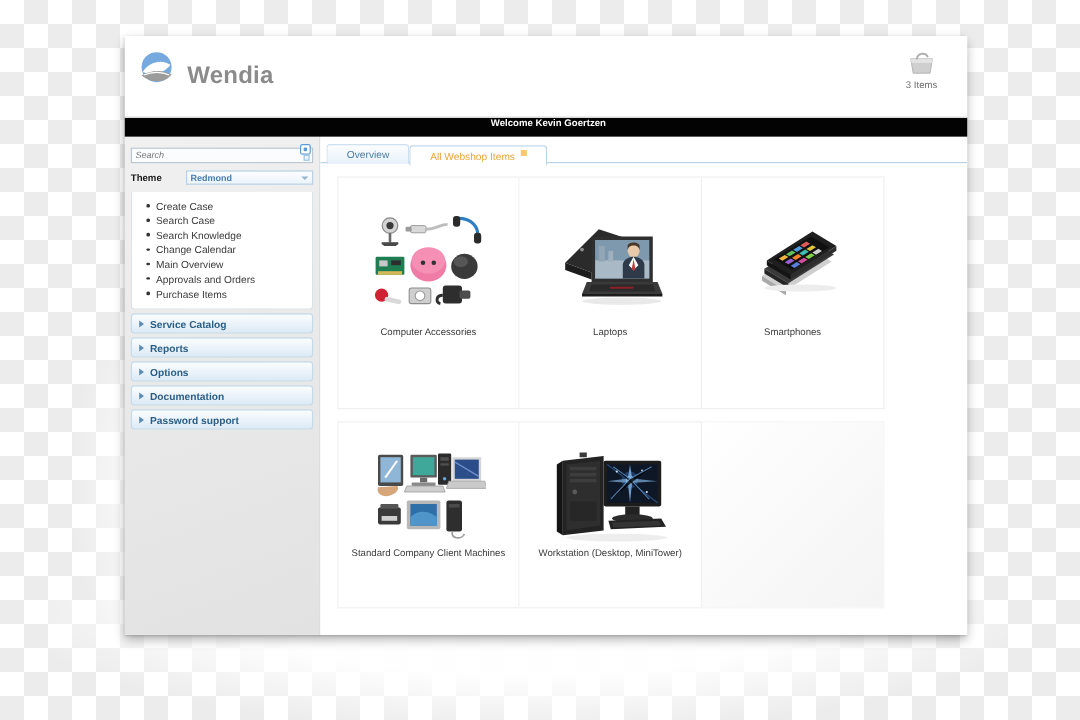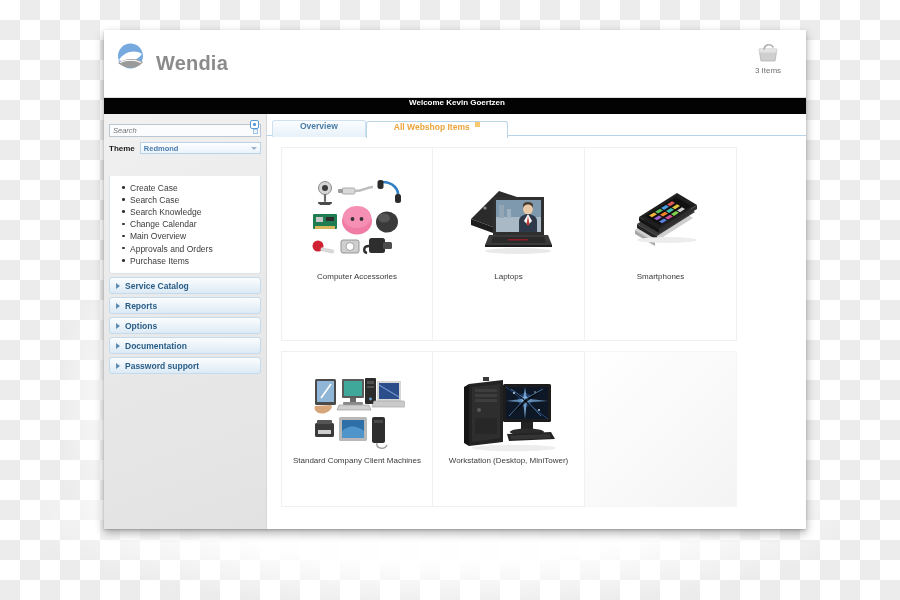--- a/index.html
+++ b/index.html
@@ -74,21 +74,21 @@
   #search-icon {
     position:absolute; right:2px; top:1px; width:9px; height:9px;
     border:1.5px solid #5b9bd5; border-radius:2px; background:#ffffff;
   }
   #search-icon:after{content:"";position:absolute;left:1.5px;top:1.5px;width:3px;height:3px;background:#5b9bd5;border-radius:1px;}
   #search-icon2 {
     position:absolute; right:3px; top:10px; width:5px; height:5px;
     border:1px solid #9dc3e6; background:#eef4fb;
   }
 
-  #themerow { display:flex; align-items:center; gap:5px; margin-bottom:22px; }
+  #themerow { display:flex; align-items:center; gap:20px; margin-bottom:6px; }
   #theme-label { font-size:8px; color:#1a1a1a; font-weight:bold; }
   #theme-select {
     flex:1; height:12px; background:linear-gradient(#fdfeff,#eaf3fb);
     border:1px solid #b9d2e8; display:flex; align-items:center;
     justify-content:space-between; padding:0 3px;
   }
   #theme-value { font-size:7.5px; color:#4a7cab; font-weight:bold; }
   .sel-arrow { width:0;height:0;border-left:3px solid transparent;border-right:3px solid transparent;border-top:3px solid #9ab4cc; }
 
   
@@ -124,22 +124,22 @@
 
   
   #main { flex:1; background:#ffffff; padding:0; position:relative; }
 
   
   #tabstrip { height:17px; position:relative; margin-top:5px; padding-left:5px; }
   #tabstrip:after {
     content:""; position:absolute; left:0; right:0; bottom:0; height:1px; background:#b8d4e8;
   }
   .tab {
-    position:relative; z-index:2; display:inline-flex; gap:5px;
-    height:17px; padding:0 27px; font-size:8.5px; font-weight:bold;
+    position:relative; z-index:2; display:inline-flex; align-items:center; gap:5px;
+    height:17px; padding:0 16px; font-size:8.5px; font-weight:normal;
     border:1px solid #cfe0ee; border-bottom:none;
     border-top-left-radius:3px; border-top-right-radius:3px;
     vertical-align:bottom;
   }
   .tab.inactive { color:#4b7ca5; background:linear-gradient(#fbfdff,#e7f1f9); }
   .tab.active {
     color:#eaa43c; background:#ffffff; border-color:#b8d4e8;
     margin-bottom:-1px; padding-bottom:1px;
   }
   .tab-close { width:5px;height:5px;background:#f7c86e; display:inline-block; margin-bottom:5px; }

